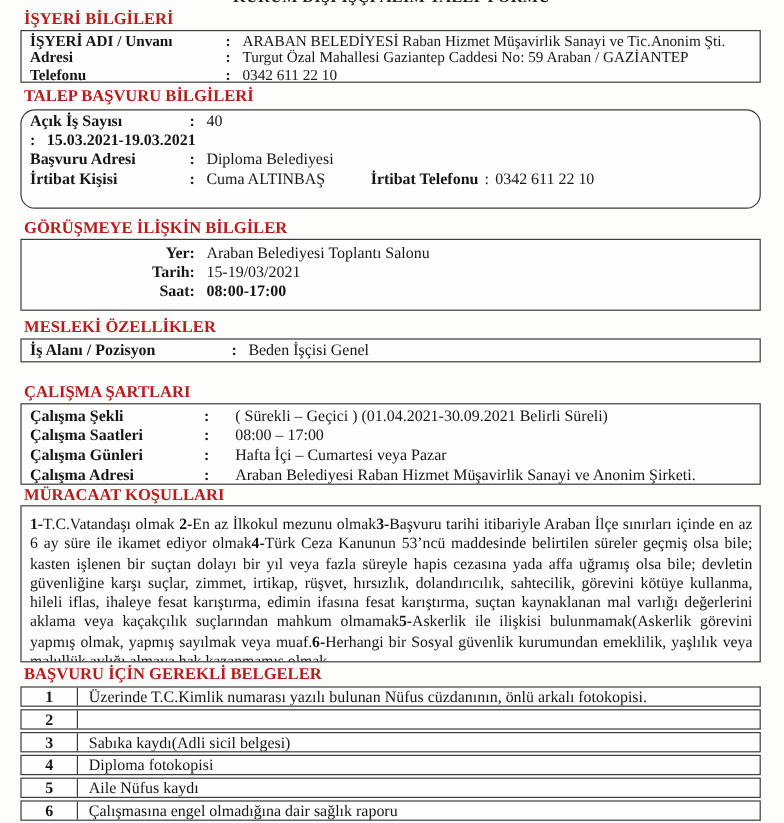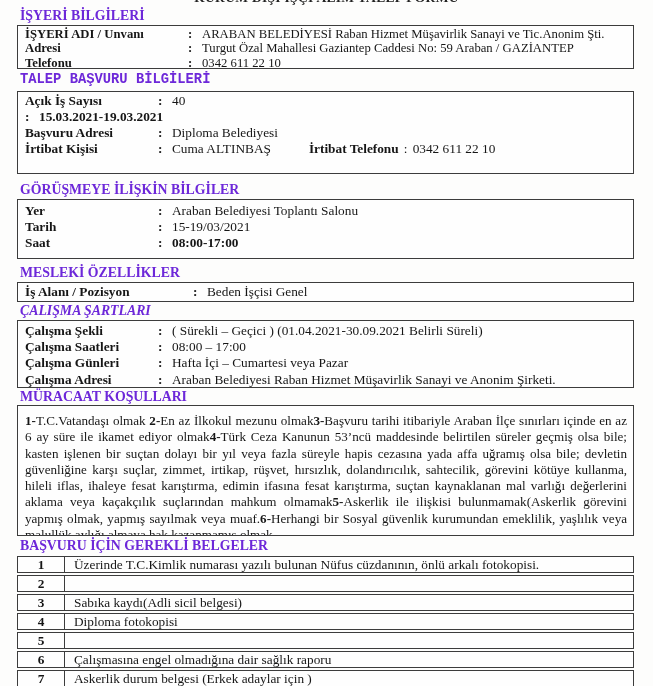--- a/index.html
+++ b/index.html
@@ -19,52 +19,52 @@
     font-size:13.5px;
     letter-spacing:.3px;
     color:#222;
   }
   #sections{margin-left:17px;width:617px;}
   .sec-h{
     font-weight:bold;
     font-size:13.8px;
     line-height:16px;
     margin-left:3px;
-    color:#6d28d9;
+    color:#b91c1c;
   }
   .fbox{
     box-sizing:border-box;
     border:1px solid #3c3c3c;
     padding:1px 6px 17px 7px;
     background:#fefefe;
   }
   .frow{display:flex;align-items:baseline;line-height:16px;font-size:13.3px;white-space:nowrap;}
   .flabel{font-weight:bold;flex:none;}
   .colon{font-weight:bold;flex:none;width:14px;}
   .fvalue{flex:none;}
   .vbold{font-weight:bold;}
   .extra-label{font-weight:bold;margin-left:38px;flex:none;}
   .extra-colon{flex:none;width:14px;text-align:center;}
   
   .h-isyeri-bilgileri{margin-top:2px;}
   .b-isyeri-bilgileri{margin-top:1px;height:44px;}
   .b-isyeri-bilgileri .frow{line-height:14.3px;font-size:12.7px;}
   .b-isyeri-bilgileri .flabel{width:163px;}
-  .h-talep-basvuru-bilgileri{margin-top:3px;font-family:Liberation Mono, monospace;}
-  .b-talep-basvuru-bilgileri{margin-top:3px;height:83px;}
+  .h-talep-basvuru-bilgileri{margin-top:3px;}
+  .b-talep-basvuru-bilgileri{margin-top:3px;height:83px;border-radius:12px;}
   .b-talep-basvuru-bilgileri .flabel{width:133px;}
   .h-gorusmeye-iliskin-bilgiler{margin-top:8px;}
   .b-gorusmeye-iliskin-bilgiler{margin-top:1px;height:60px;padding-top:3px;}
-  .b-gorusmeye-iliskin-bilgiler .flabel{width:133px;}
+  .b-gorusmeye-iliskin-bilgiler .flabel{width:133px;text-align:right;}
   .h-mesleki-ozellikler{margin-top:6px;}
   .b-mesleki-ozellikler{margin-top:1px;height:18px;}
   .b-mesleki-ozellikler .flabel{width:168px;}
-  .h-calisma-sartlari{margin-top:1px;font-style:italic;}
+  .h-calisma-sartlari{margin-top:17px;}
   .b-calisma-sartlari{margin-top:1px;height:68px;padding-top:2px;}
-  .b-calisma-sartlari .frow{line-height:16.2px;}
+  .b-calisma-sartlari .frow{line-height:16.2px;gap:12px;}
   .b-calisma-sartlari .flabel{width:133px;}
   .h-muracaat-kosullari{margin-top:1px;}
   .b-muracaat-kosullari{
     box-sizing:border-box;border:1px solid #3c3c3c;background:#fefefe;
     margin-top:0;height:131px;overflow:hidden;
     padding:7px 6px 0 7px;
     font-size:13.1px;line-height:16.3px;
     text-align:justify;
   }
   .b-muracaat-kosullari .b{font-weight:bold;}
@@ -199,20 +199,21 @@
         <div class="trow">
           <div class="tnum">3</div>
           <div class="tdesc">Sabıka kaydı(Adli sicil belgesi)</div>
         </div>
         <div class="trow">
           <div class="tnum">4</div>
           <div class="tdesc">Diploma fotokopisi</div>
         </div>
         <div class="trow">
           <div class="tnum">5</div>
+          <div class="tdesc">Aile Nüfus kaydı</div>
         </div>
         <div class="trow">
           <div class="tnum">6</div>
           <div class="tdesc">Çalışmasına engel olmadığına dair sağlık raporu</div>
         </div>
         <div class="trow">
           <div class="tnum">7</div>
           <div class="tdesc">Askerlik durum belgesi (Erkek adaylar için )</div>
         </div>
       </div>

